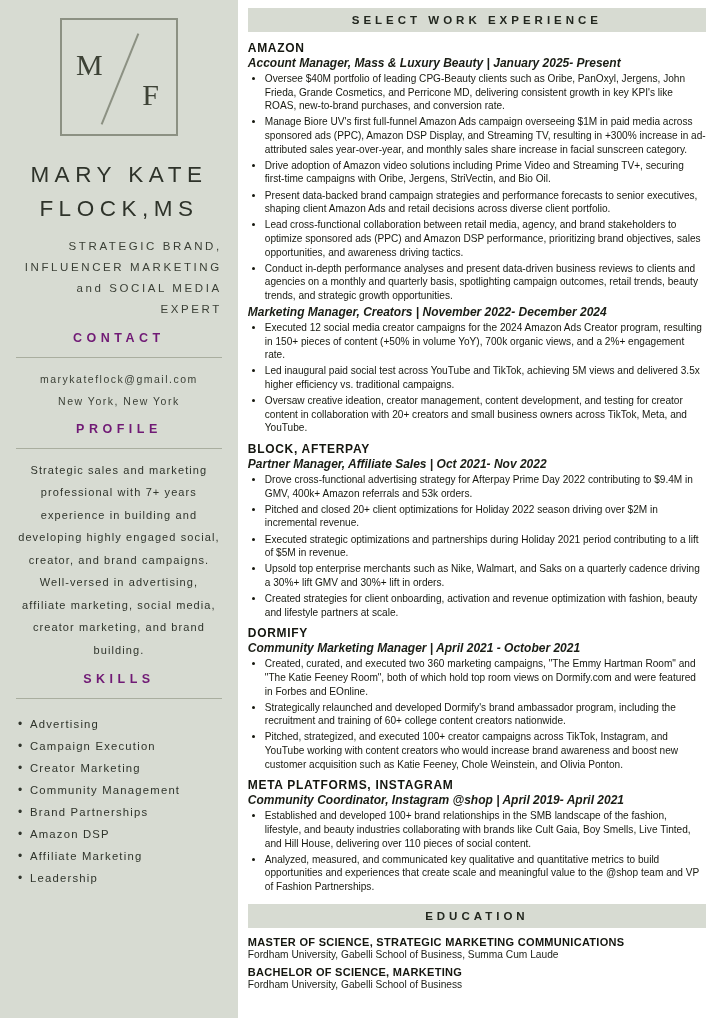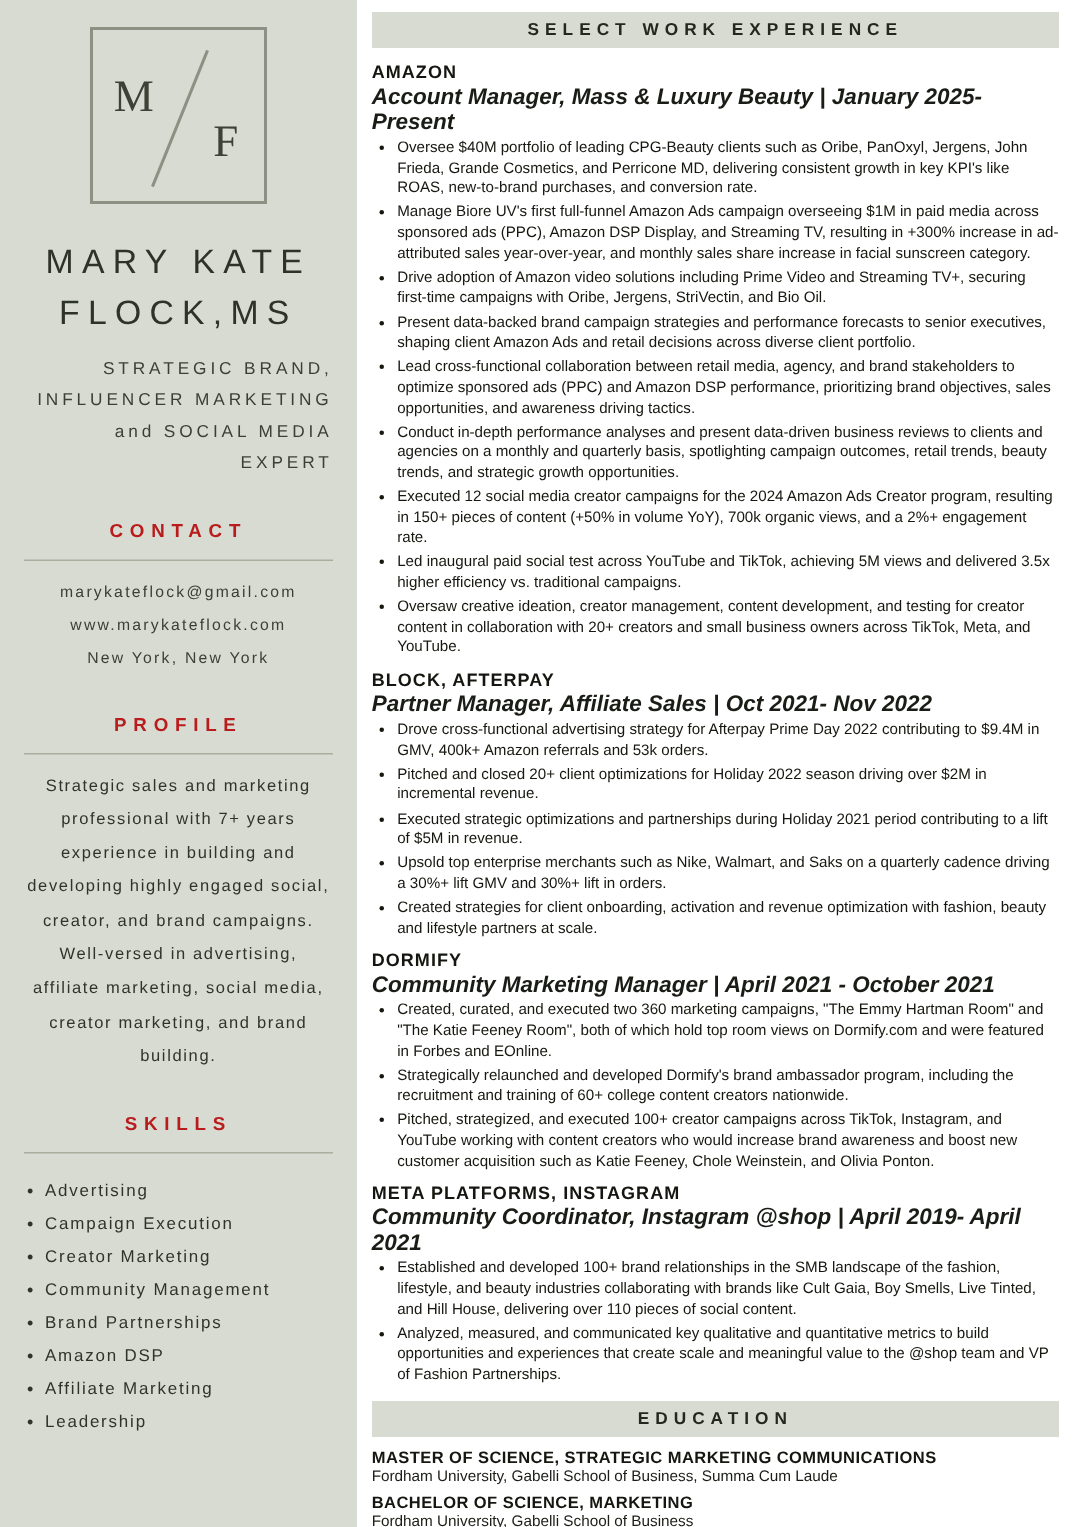--- a/index.html
+++ b/index.html
@@ -45,23 +45,23 @@
     color:#2e332a; text-align:center; font-weight:400;
     line-height:1.5;
     font-family:"Liberation Sans", sans-serif;
   }
   .subtitle {
     margin-top:10px;
     font-size:11.5px; letter-spacing:2.6px; line-height:1.85;
     color:#3b4036; text-align:right;
   }
   .sec-head {
-    margin-top:26px; margin-bottom:8px;
+    margin-top:10px; margin-bottom:8px;
     font-size:12.5px; letter-spacing:4.5px; font-weight:bold;
-    color:#b91c1c; text-align:center;
+    color:#701a75; text-align:center;
   }
   .rule { width:100%; height:1px; background:#a9ae9f; margin:4px 0 10px 0; }
   .contact-line {
     font-size:10.5px; letter-spacing:1.5px; color:#3b4036;
     text-align:center; line-height:2.1;
   }
   .profile-text {
     font-size:11px; letter-spacing:1.1px; line-height:2.05;
     color:#2f342b; text-align:center; padding:0 2px;
   }
@@ -81,21 +81,21 @@
     background:#d7dbd2; color:#22271f;
     text-align:center; font-size:11.5px; letter-spacing:4px;
     font-weight:bold; padding:6px 0 6px 0; margin-bottom:9px;
   }
   .band.edu { margin-top:10px; margin-bottom:8px; }
   .company {
     font-size:12px; font-weight:bold; letter-spacing:0.7px;
     color:#14160f; margin-top:7px;
   }
   .role {
-    font-size:15px; font-style:italic; font-weight:bold;
+    font-size:12px; font-style:italic; font-weight:bold;
     color:#1a1d15; margin:1px 0 2px 0;
   }
   ul.bullets { margin:0 0 2px 0; padding:0 0 0 17px; }
   ul.bullets li {
     font-size:10.1px; line-height:1.35; color:#16180f;
     margin-bottom:2.5px;
   }
   ul.bullets li::marker { font-size:10px; }
   .edu-title {
     font-size:11px; font-weight:bold; letter-spacing:0.3px;
@@ -115,21 +115,20 @@
       <span class="logo-slash"></span>
       <span class="logo-f">F</span>
     </div>
 
     <div class="name">MARY KATE FLOCK,MS</div>
     <div class="subtitle">STRATEGIC BRAND, INFLUENCER MARKETING and SOCIAL MEDIA EXPERT</div>
 
     <div class="sec-head">CONTACT</div>
     <div class="rule"></div>
     <div class="contact-line">marykateflock@gmail.com</div>
-    <div class="contact-line">www.marykateflock.com</div>
     <div class="contact-line">New York, New York</div>
 
     <div class="sec-head">PROFILE</div>
     <div class="rule"></div>
     <div class="profile-text">Strategic sales and marketing professional with 7+ years experience in building and developing highly engaged social, creator, and brand campaigns. Well-versed in advertising, affiliate marketing, social media, creator marketing, and brand building.</div>
 
     <div class="sec-head">SKILLS</div>
     <div class="rule"></div>
     <div class="skills">
       <div class="skill">Advertising</div>
@@ -150,20 +149,21 @@
     <div class="company">AMAZON</div>
     <div class="role">Account Manager, Mass &amp; Luxury Beauty | January 2025- Present</div>
     <ul class="bullets">
       <li>Oversee $40M portfolio of leading CPG-Beauty clients such as Oribe, PanOxyl, Jergens, John Frieda, Grande Cosmetics, and Perricone MD, delivering consistent growth in key KPI's like ROAS, new-to-brand purchases, and conversion rate.</li>
       <li>Manage Biore UV's first full-funnel Amazon Ads campaign overseeing $1M in paid media across sponsored ads (PPC), Amazon DSP Display, and Streaming TV, resulting in +300% increase in ad-attributed sales year-over-year, and monthly sales share increase in facial sunscreen category.</li>
       <li>Drive adoption of Amazon video solutions including Prime Video and Streaming TV+, securing first-time campaigns with Oribe, Jergens, StriVectin, and Bio Oil.</li>
       <li>Present data-backed brand campaign strategies and performance forecasts to senior executives, shaping client Amazon Ads and retail decisions across diverse client portfolio.</li>
       <li>Lead cross-functional collaboration between retail media, agency, and brand stakeholders to optimize sponsored ads (PPC) and Amazon DSP performance, prioritizing brand objectives, sales opportunities, and awareness driving tactics.</li>
       <li>Conduct in-depth performance analyses and present data-driven business reviews to clients and agencies on a monthly and quarterly basis, spotlighting campaign outcomes, retail trends, beauty trends, and strategic growth opportunities.</li>
     </ul>
+    <div class="role">Marketing Manager, Creators | November 2022- December 2024</div>
     <ul class="bullets">
       <li>Executed 12 social media creator campaigns for the 2024 Amazon Ads Creator program, resulting in 150+ pieces of content (+50% in volume YoY), 700k organic views, and a 2%+ engagement rate.</li>
       <li>Led inaugural paid social test across YouTube and TikTok, achieving 5M views and delivered 3.5x higher efficiency vs. traditional campaigns.</li>
       <li>Oversaw creative ideation, creator management, content development, and testing for creator content in collaboration with 20+ creators and small business owners across TikTok, Meta, and YouTube.</li>
     </ul>
 
     <div class="company">BLOCK, AFTERPAY</div>
     <div class="role">Partner Manager, Affiliate Sales  | Oct 2021- Nov 2022</div>
     <ul class="bullets">
       <li>Drove cross-functional advertising strategy for Afterpay Prime Day 2022 contributing to $9.4M in GMV, 400k+ Amazon referrals and 53k orders.</li>

